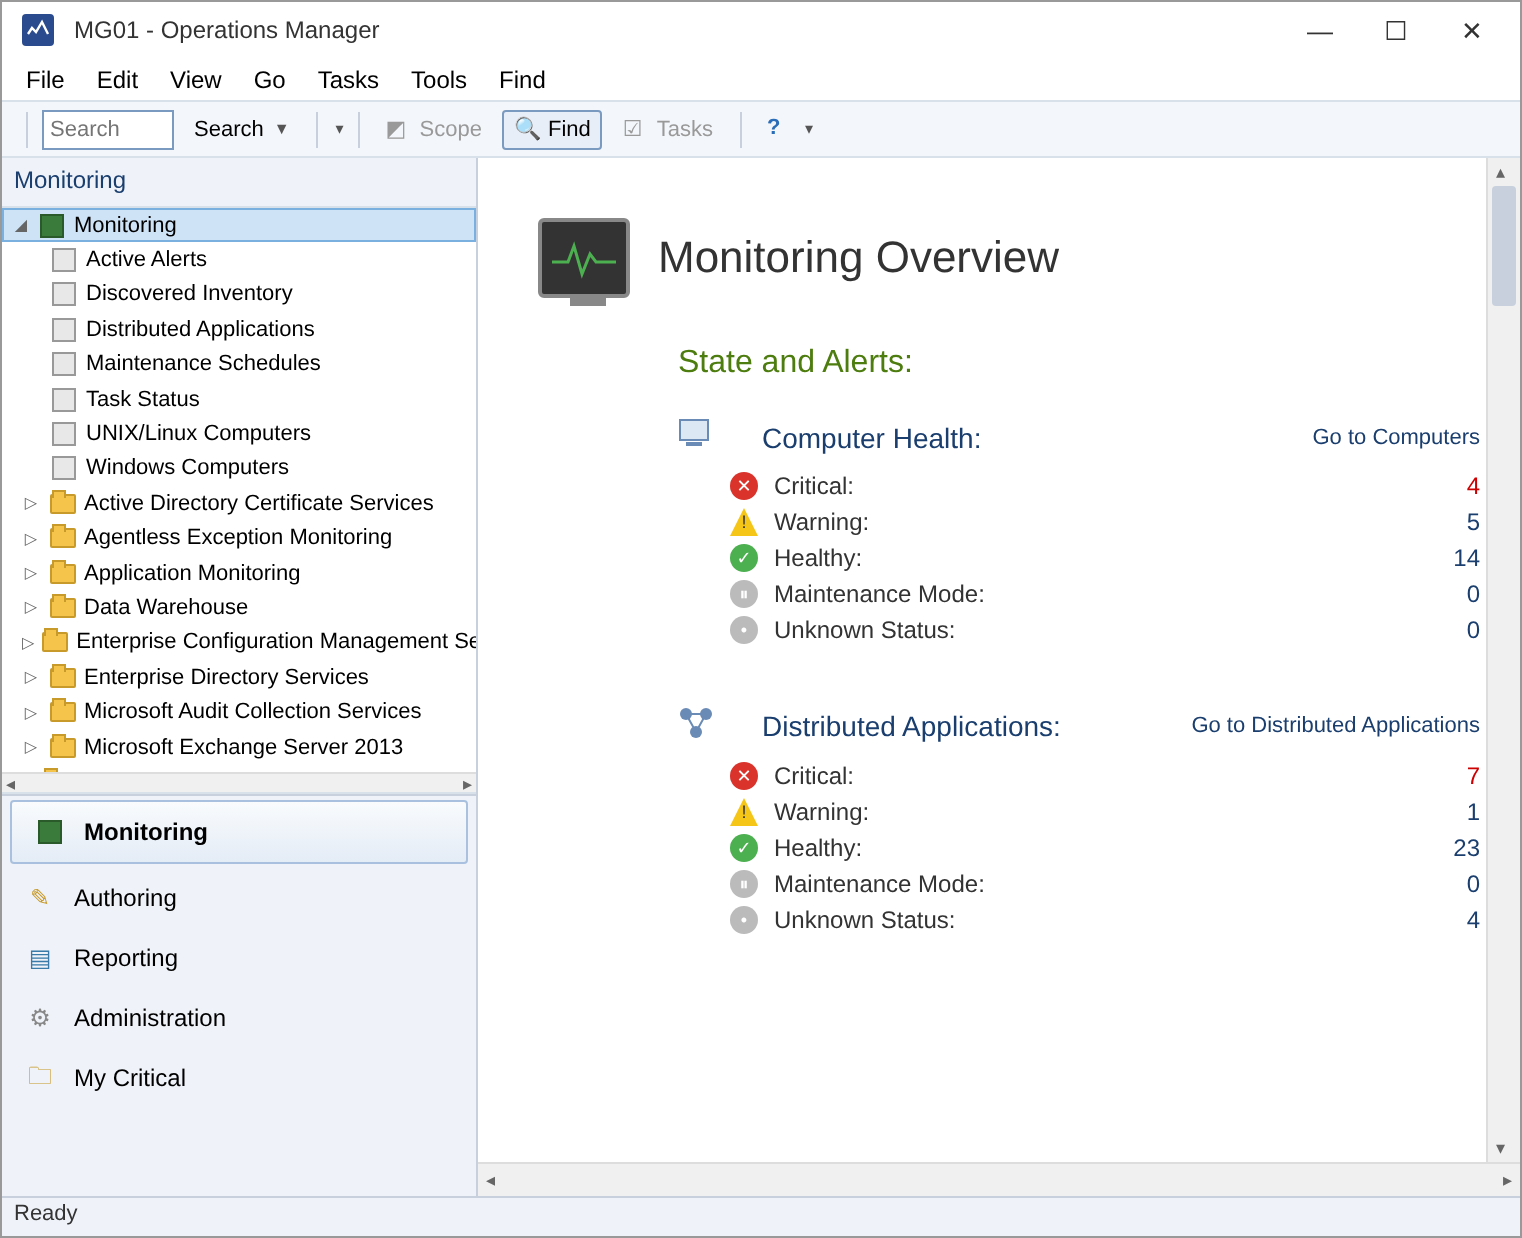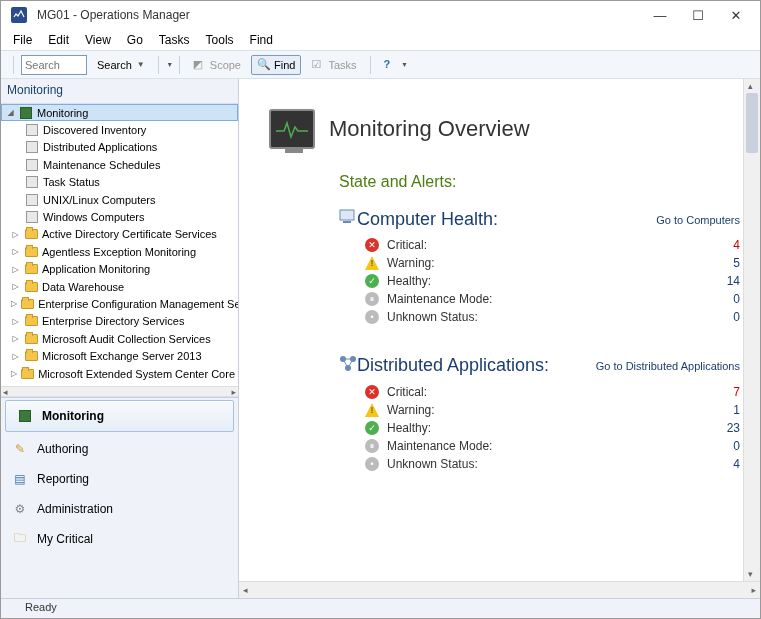--- a/index.html
+++ b/index.html
@@ -58,35 +58,35 @@
 .content .hscroll-c { position: absolute; left: 0; right: 0; bottom: 0; height: 17px; background: #f0f0f0; border-top: 1px solid #ddd; display:flex; justify-content:space-between; font-size:9px; color:#666; padding:0 4px; align-items:center;}
 .content-inner { padding: 30px 20px 20px 30px; }
 .overview-header { display: flex; align-items: center; gap: 14px; margin-bottom: 24px; }
 .overview-header h1 { font-size: 22px; font-weight: normal; color: #333; }
 .monitor-icon { width: 46px; height: 40px; background: #333; border: 2px solid #888; border-radius: 3px; position: relative; display:flex; align-items:center; justify-content:center;}
 .monitor-icon::after { content:""; position:absolute; bottom:-6px; left:14px; width:18px; height:4px; background:#888; }
 .state-section { padding-left: 70px; }
 .state-section h2 { font-size: 16px; font-weight: normal; color: #4d7c0f; margin-bottom: 18px; }
 .health-block { margin-bottom: 28px; }
 .health-title-row { display: flex; align-items: center; justify-content: space-between; margin-bottom: 6px; }
-.health-title-row .htitle { display: flex; align-items: center; gap: 0; font-size: 18px; color: #1a3e6e; }
+.health-title-row .htitle { display: flex; align-items: center; gap: 24px; font-size: 14px; color: #1a3e6e; }
 .health-title-row .hlink { font-size: 11px; color: #1a3e6e; cursor: pointer; }
 .health-row { display: flex; align-items: center; justify-content: space-between; padding: 2px 0 2px 26px; font-size: 12px; }
 .health-row .hlabel { display: flex; align-items: center; gap: 8px; color: #333; }
 .health-row .hval { color: #1a3e6e; min-width: 20px; text-align: right; }
 .health-row .hval.red { color: #c00; }
 .status-icon { width: 14px; height: 14px; border-radius: 50%; display: inline-flex; align-items: center; justify-content: center; font-size: 9px; color: #fff; }
 .status-icon.critical { background: #d9332b; }
 .status-icon.warning { background: #f5c518; color:#333; border-radius:0; clip-path: polygon(50% 0, 100% 100%, 0 100%);}
 .status-icon.healthy { background: #4caf50; }
 .status-icon.maintenance { background: #bbb; }
 .status-icon.unknown { background: #bbb; }
 
 
-.statusbar { position: absolute; bottom: 0; left: 0; right: 0; height: 20px; background: #eff3f9; border-top: 1px solid #c7d0dc; font-size: 11px; padding: 2px 24px; color: #333; }
+.statusbar { position: absolute; bottom: 0; left: 0; right: 0; height: 20px; background: #eff3f9; border-top: 1px solid #c7d0dc; font-size: 11px; padding: 2px 6px; color: #333; }
 
 
 .folder-ico { width:13px; height:10px; background:#f5c44a; border:1px solid #c79a2a; border-radius:1px; position:relative;}
 .folder-ico::before{content:"";position:absolute;top:-3px;left:0;width:5px;height:3px;background:#f5c44a;border:1px solid #c79a2a;border-bottom:none;}
 .view-ico { width:12px;height:12px;background:#e8e8e8;border:1px solid #999;}
 .green-sq { width:12px;height:12px;background:#3a7a3a;border:1px solid #2a5a2a;}
 </style>
 </head>
 <body>
 
@@ -154,20 +154,26 @@
           <span class="node-icon">
               <span class="green-sq"></span>
             </span>
           <span>Monitoring</span>
         </div>
         <div id="tree-children">
             <div class="tree-row child">
               <span class="node-icon">
                 <span class="view-ico"></span>
               </span>
+              <span>Active Alerts</span>
+            </div>
+            <div class="tree-row child">
+              <span class="node-icon">
+                <span class="view-ico"></span>
+              </span>
               <span>Discovered Inventory</span>
             </div>
             <div class="tree-row child">
               <span class="node-icon">
                 <span class="view-ico"></span>
               </span>
               <span>Distributed Applications</span>
             </div>
             <div class="tree-row child">
               <span class="node-icon">

